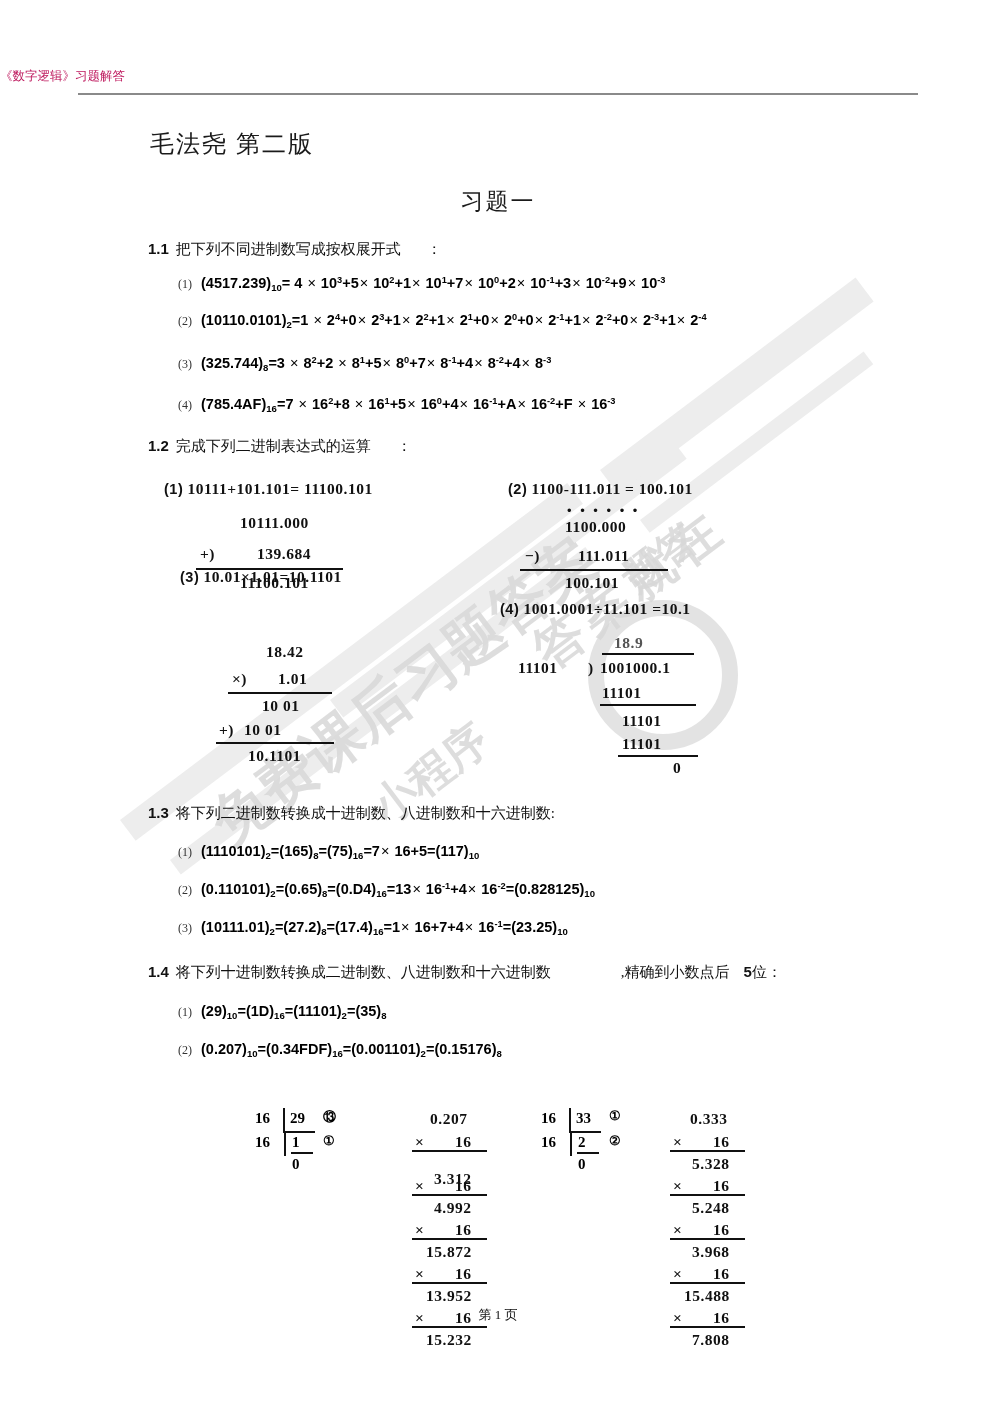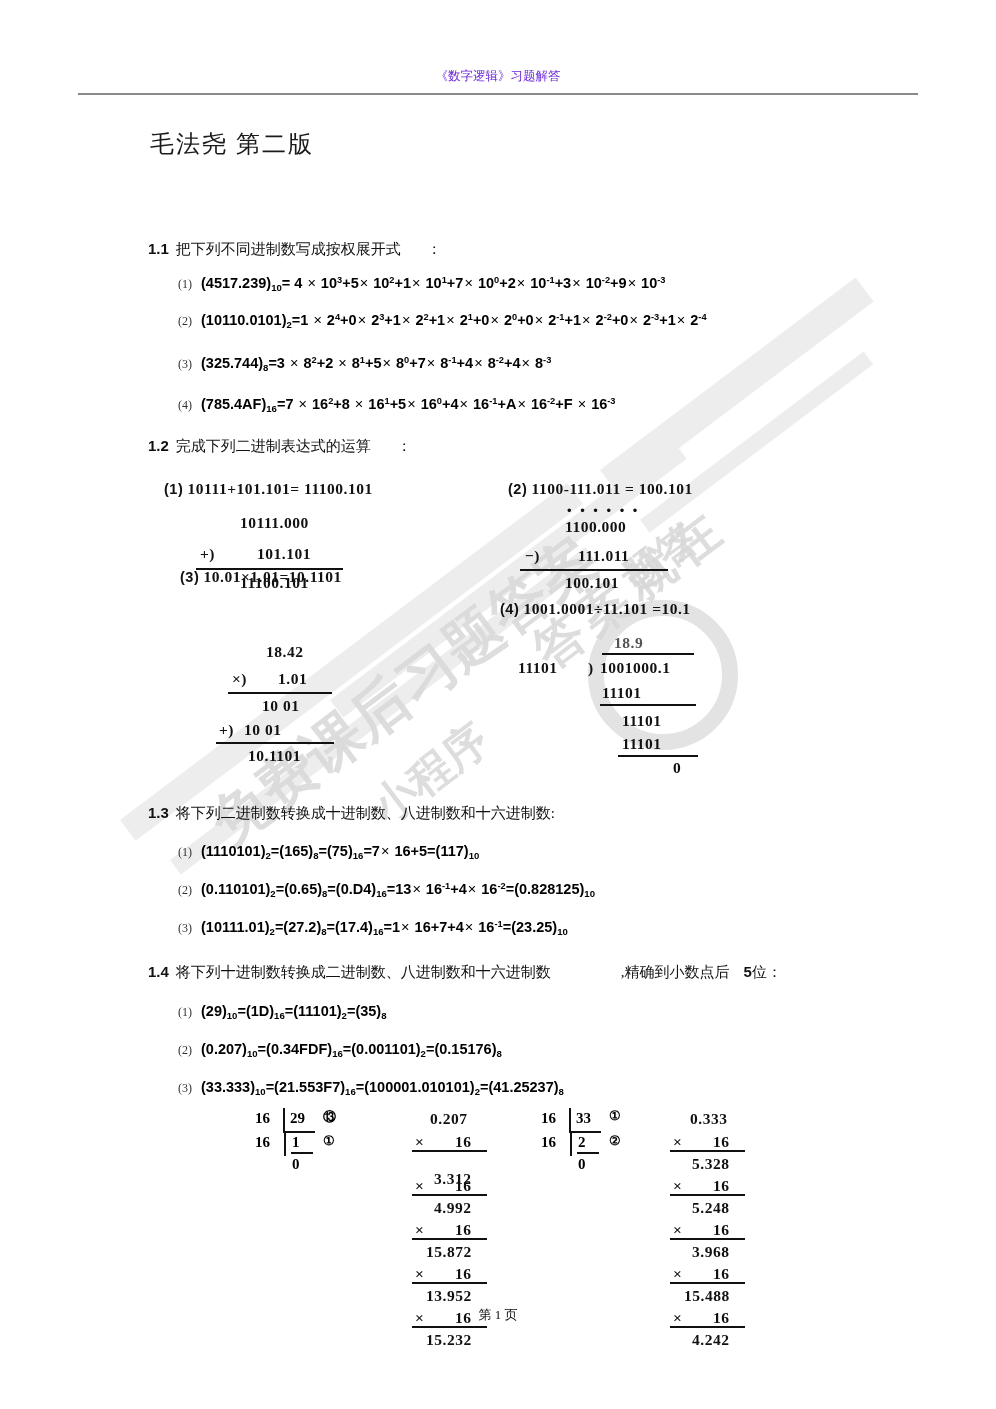--- a/index.html
+++ b/index.html
@@ -56,23 +56,23 @@
   .page {
     position: absolute;
     inset: 0;
     z-index: 2;
   }
 
   .running-head {
     position: absolute;
     left: 0; right: 0;
     top: 68px;
-    text-align: center;
+    text-align: left;
     font-size: 12.5px;
-    color: #6d28d9;
+    color: #be185d;
     font-family: "Liberation Serif", serif;
   }
   .head-rule {
     position: absolute;
     left: 78px;
     top: 93px;
     width: 840px;
     height: 2px;
     background: #8a8a8a;
   }
@@ -197,20 +197,21 @@
   <div class="wm wm-c">答案就在</div>
   <div class="wm wm-d">题答</div>
 </div>
 
 <div class="page">
 
   <div class="running-head">《数字逻辑》习题解答</div>
   <div class="head-rule"></div>
 
   <div class="book-title">毛法尧  第二版</div>
+  <div class="chapter-title">习题一</div>
 
   <div class="q-head" style="left:148px; top:240px;">
     <span class="num">1.1</span><span class="gap" style="width:7px;"></span><span class="txt">把下列不同进制数写成按权展开式</span><span class="gap"></span><span class="txt">：</span>
   </div>
 
   <div class="expr" style="left:178px; top:275px;">
     <span class="marker">(1)</span><span>(4517.239)</span><sub>10</sub><span>= 4</span>
     <span>
       <span class="times">×</span> 10<sup>3</sup>+5<span class="times">×</span> 10<sup>2</sup>+1<span class="times">×</span> 10<sup>1</sup>+7<span class="times">×</span> 10<sup>0</sup>+2<span class="times">×</span> 10<sup>-1</sup>+3<span class="times">×</span> 10<sup>-2</sup>+9<span class="times">×</span> 10<sup>-3</sup>
     </span>
@@ -240,21 +241,21 @@
   <div class="q-head" style="left:148px; top:437px;">
     <span class="num">1.2</span><span class="gap" style="width:7px;"></span><span class="txt">完成下列二进制表达式的运算</span><span class="gap"></span><span class="txt">：</span>
   </div>
 
   <div class="work" style="left:164px; top:480px;">
     <span class="lead">(1)</span>
     <span>10111+101.101= 11100.101</span>
   </div>
   <div class="work mono-row" style="left:240px; top:512px;">10111.000</div>
   <div class="work mono-row" style="left:200px; top:543px;">+)</div>
-  <div class="work mono-row" style="left:257px; top:543px;">101.101</div>
+  <div class="work mono-row" style="left:257px; top:543px;">139.684</div>
   <div class="rule-h" style="left:196px; top:568px; width:147px;"></div>
   <div class="work mono-row" style="left:240px; top:572px;">11100.101</div>
 
   <div class="work" style="left:508px; top:480px;">
     <span class="lead">(2)</span>
     <span>1100-111.011 = 100.101</span>
   </div>
   <div class="dots" style="left:567px; top:504px;">• • • •  • •</div>
   <div class="work mono-row" style="left:565px; top:516px;">1100.000</div>
   <div class="work mono-row" style="left:525px; top:545px;">−)</div>
@@ -309,23 +310,20 @@
   <div class="q-head" style="left:148px; top:963px;">
     <span class="num">1.4</span><span class="gap" style="width:7px;"></span><span class="txt">将下列十进制数转换成二进制数、八进制数和十六进制数</span><span class="gap" style="width:70px;"></span><span class="txt">,精确到小数点后</span><span class="gap" style="width:14px;"></span><span class="b">5</span><span class="txt">位：</span>
   </div>
 
   <div class="expr" style="left:178px; top:1003px;">
     <span class="marker">(1)</span>(29)<sub>10</sub>=(1D)<sub>16</sub>=(11101)<sub>2</sub>=(35)<sub>8</sub>
   </div>
   <div class="expr" style="left:178px; top:1041px;">
     <span class="marker">(2)</span>(0.207)<sub>10</sub>=(0.34FDF)<sub>16</sub>=(0.001101)<sub>2</sub>=(0.15176)<sub>8</sub>
   </div>
-  <div class="expr" style="left:178px; top:1079px;">
-    <span class="marker">(3)</span>(33.333)<sub>10</sub>=(21.553F7)<sub>16</sub>=(100001.010101)<sub>2</sub>=(41.25237)<sub>8</sub>
-  </div>
 
   <div class="ladder">
     <div class="ladder-cell" style="left:255px; top:1110px;">16</div>
     <div class="ladder-line" style="left:283px; top:1108px; width:1.6px; height:24px;"></div>
     <div class="ladder-cell" style="left:290px; top:1110px;">29</div>
     <div class="ladder-cell" style="left:323px; top:1108px; font-size:13px;">⑬</div>
     <div class="ladder-line" style="left:283px; top:1131px; width:32px; height:1.6px;"></div>
 
     <div class="ladder-cell" style="left:255px; top:1134px;">16</div>
     <div class="ladder-line" style="left:284px; top:1132px; width:1.6px; height:24px;"></div>
@@ -395,17 +393,17 @@
   <div class="work mono-row" style="left:692px; top:1241px;">3.968</div>
 
   <div class="work mono-row" style="left:673px; top:1263px;">×</div>
   <div class="work mono-row" style="left:713px; top:1263px;">16</div>
   <div class="rule-h" style="left:670px; top:1282px; width:75px;"></div>
   <div class="work mono-row" style="left:684px; top:1285px;">15.488</div>
 
   <div class="work mono-row" style="left:673px; top:1307px;">×</div>
   <div class="work mono-row" style="left:713px; top:1307px;">16</div>
   <div class="rule-h" style="left:670px; top:1326px; width:75px;"></div>
-  <div class="work mono-row" style="left:692px; top:1329px;">4.242</div>
+  <div class="work mono-row" style="left:692px; top:1329px;">7.808</div>
 
   <div class="footer">第 1 页</div>
 
 </div>
 
 </body></html>

